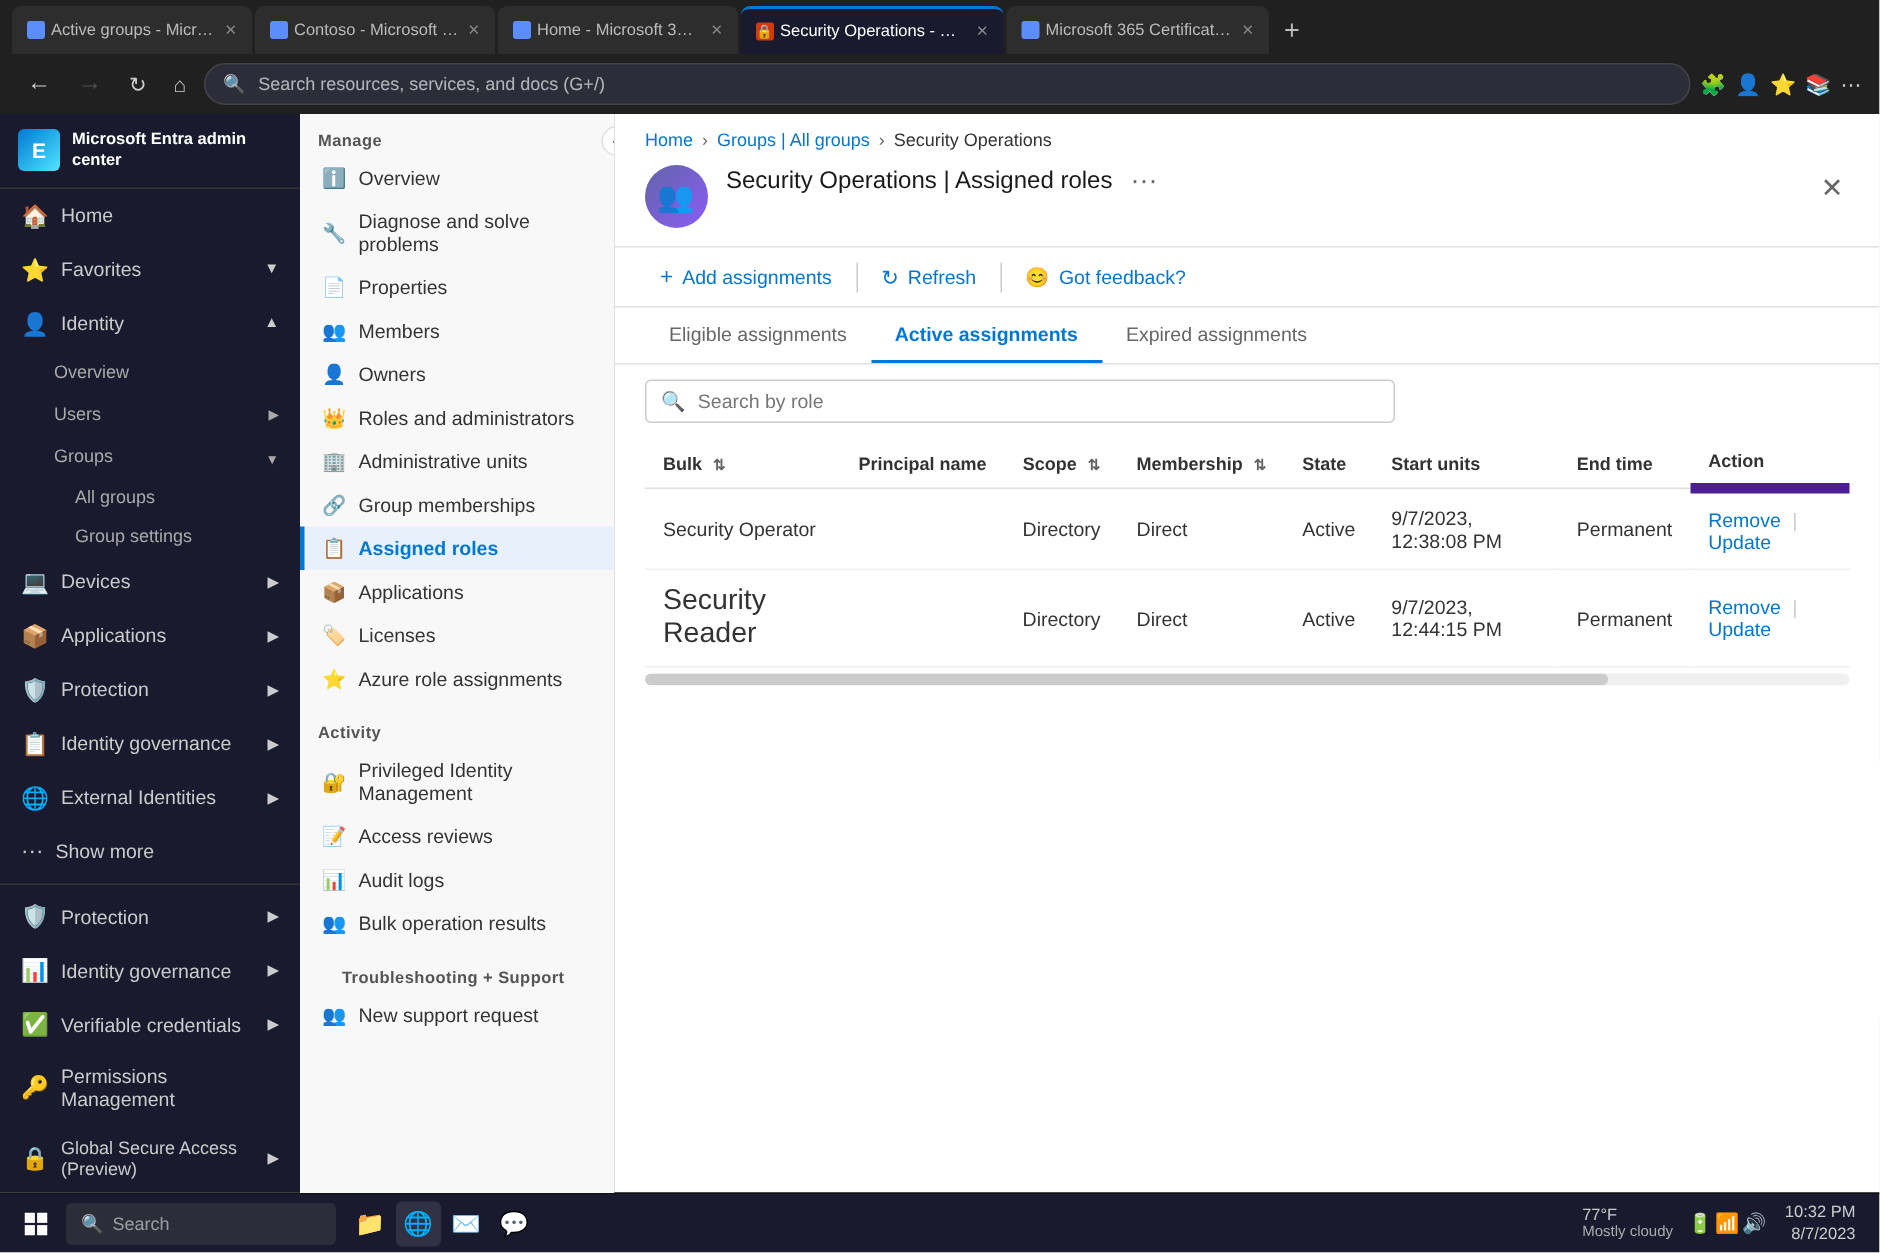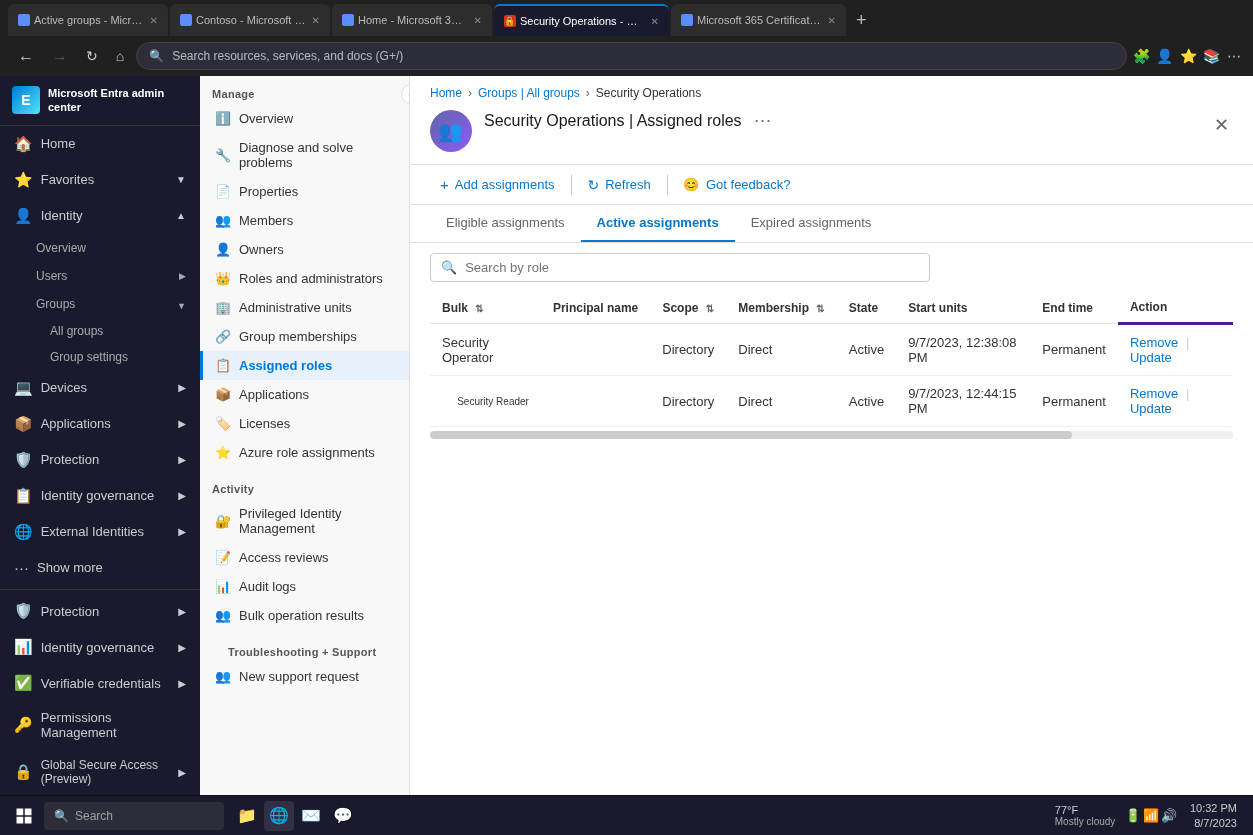--- a/index.html
+++ b/index.html
@@ -349,21 +349,21 @@
               </th>
               <th style="padding:8px 12px; text-align:left; font-size:12px; color:#333; font-weight:600; border-bottom:1px solid #e0e0e0; white-space:nowrap;">
                 <span>State</span>
               </th>
               <th style="padding:8px 12px; text-align:left; font-size:12px; color:#333; font-weight:600; border-bottom:1px solid #e0e0e0; white-space:nowrap;">
                 <span>Start units</span>
               </th>
               <th style="padding:8px 12px; text-align:left; font-size:12px; color:#333; font-weight:600; border-bottom:1px solid #e0e0e0; white-space:nowrap;">
                 <span>End time</span>
               </th>
-              <th style="padding:8px 12px; text-align:left; font-size:12px; color:#333; font-weight:600; border-bottom:3px solid #4c1d95; white-space:nowrap;">
+              <th style="padding:8px 12px; text-align:left; font-size:12px; color:#333; font-weight:600; border-bottom:7px solid #4c1d95; white-space:nowrap;">
                 <span>Action</span>
               </th>
             </tr>
           </thead>
           <tbody>
 
             <tr style="border-bottom:1px solid #f0f0f0;">
               <td style="padding:10px 12px; font-size:13px; color:#333;">
                 <span>Security Operator</span>
               </td>
@@ -384,21 +384,21 @@
                 <span>Permanent</span>
               </td>
               <td style="padding:10px 12px; font-size:13px;">
                 <a style="color:#0078d4; cursor:pointer; text-decoration:none;" href="#">Remove</a>
                 <span style="color:#ccc; margin:0 4px;">|</span>
                 <a style="color:#0078d4; cursor:pointer; text-decoration:none;" href="#">Update</a>
               </td>
             </tr>
 
             <tr style="border-bottom:1px solid #f0f0f0;">
-              <td style="padding:10px 12px; font-size:10px; color:#333;text-align:right;">
+              <td style="padding:10px 12px; font-size:19px; color:#333;">
                 <span>Security Reader</span>
               </td>
               <td style="padding:10px 12px; font-size:13px; color:#333;"></td>
               <td style="padding:10px 12px; font-size:13px; color:#333;">
                 <span>Directory</span>
               </td>
               <td style="padding:10px 12px; font-size:13px; color:#333;">
                 <span>Direct</span>
               </td>
               <td style="padding:10px 12px; font-size:13px; color:#333;">

